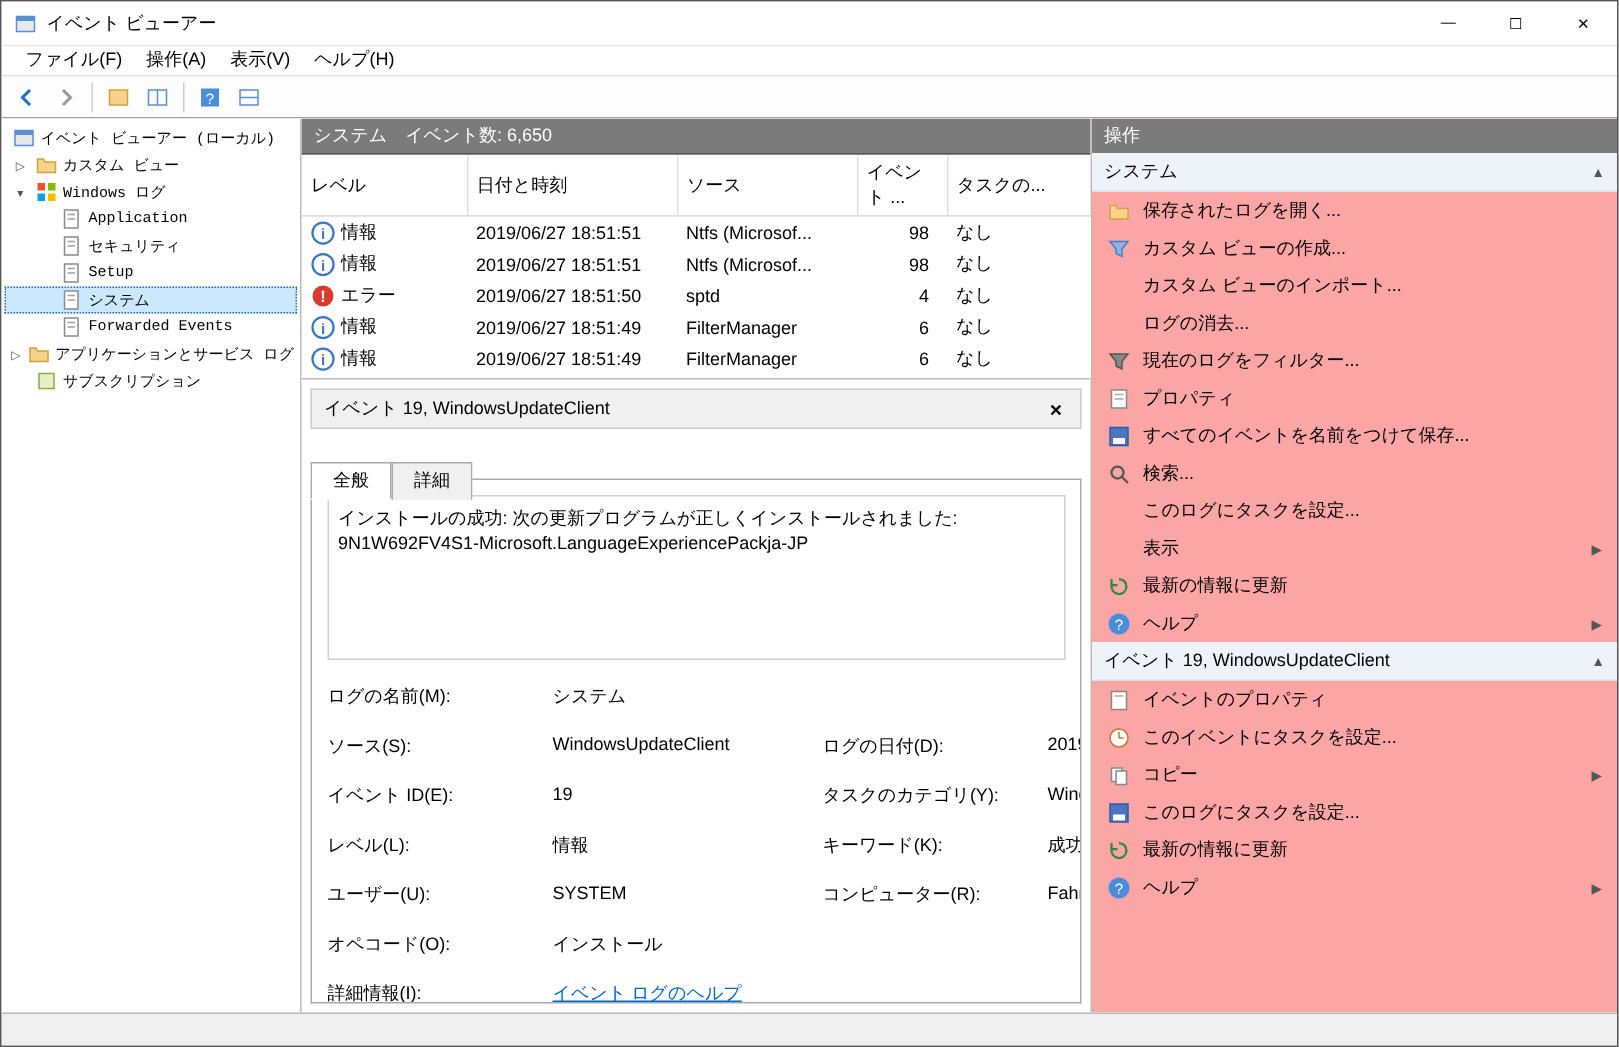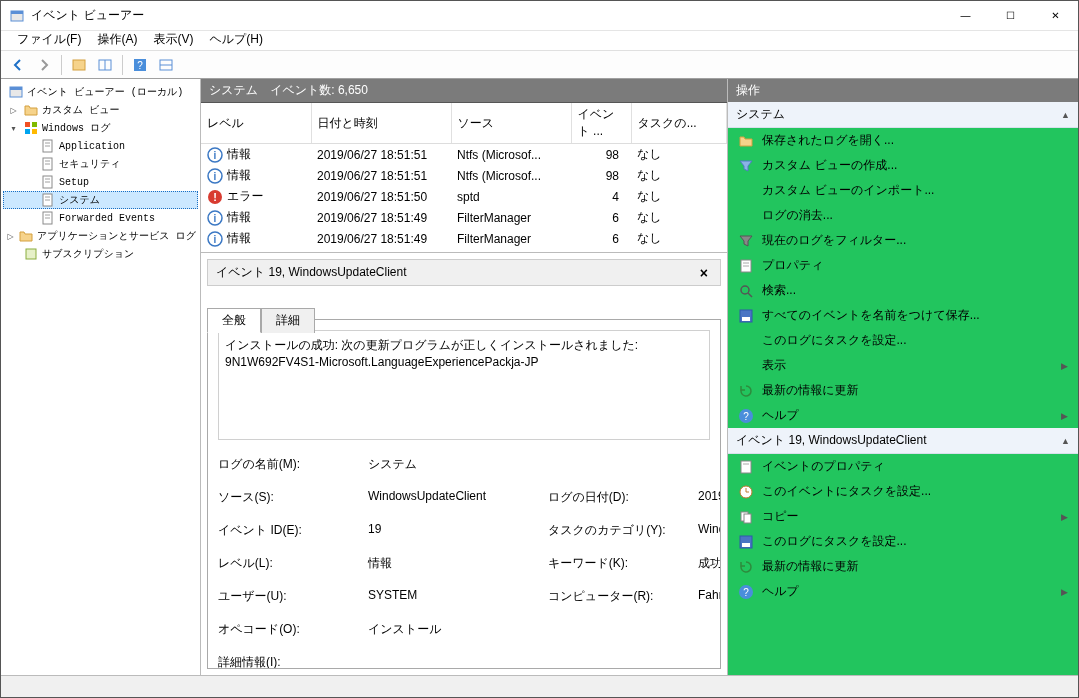--- a/index.html
+++ b/index.html
@@ -173,21 +173,21 @@
   margin-bottom: 16px;
 }
 .props { display: grid; grid-template-columns: 150px 180px 150px 140px; row-gap: 16px; font-size: 12px; }
 .props .lab { }
 .props .val { }
 .props a { color: #0066cc; }
 
 
 .actions-panel {
   width: 350px;
-  background: #22c55e;
+  background: #fca5a5;
   display: flex;
   flex-direction: column;
   overflow: auto;
 }
 .actions-title {
   background: #7b7b7b;
   color: #fff;
   padding: 3px 8px;
   font-size: 12px;
 }
@@ -513,20 +513,21 @@
           <span class="val">SYSTEM</span>
           <span class="lab">コンピューター(R):</span>
           <span class="val">Fahrenheit-PC</span>
 
           <span class="lab">オペコード(O):</span>
           <span class="val">インストール</span>
           <span></span>
             <span></span>
 
           <span class="lab">詳細情報(I):</span>
+          <span class="val"><a href="#">イベント ログのヘルプ</a></span>
           <span></span>
             <span></span>
         </div>
       </div>
     </div>
   </div>
 
   <div class="actions-panel">
     <div class="actions-title">操作</div>
 
@@ -585,36 +586,36 @@
               <line x1="5" y1="8" x2="11" y2="8" stroke="#aaa"></line>
             </svg>
           </span>
           <span>プロパティ</span>
         </span>
       </div>
     <div class="action-item">
         <span class="ai-left">
           <span class="action-icon">
             <svg width="16" height="16">
+              <rect x="2" y="2" width="12" height="12" fill="#4a75c4" stroke="#2f5aa9"></rect>
+              <rect x="4" y="9" width="8" height="4" fill="#fff"></rect>
+            </svg>
+          </span>
+          <span>すべてのイベントを名前をつけて保存...</span>
+        </span>
+      </div>
+    <div class="action-item">
+        <span class="ai-left">
+          <span class="action-icon">
+            <svg width="16" height="16">
               <circle cx="7" cy="7" r="4" fill="none" stroke="#555" stroke-width="1.5"></circle>
               <line x1="10" y1="10" x2="14" y2="14" stroke="#555" stroke-width="1.5"></line>
             </svg>
           </span>
           <span>検索...</span>
-        </span>
-      </div>
-    <div class="action-item">
-        <span class="ai-left">
-          <span class="action-icon">
-            <svg width="16" height="16">
-              <rect x="2" y="2" width="12" height="12" fill="#4a75c4" stroke="#2f5aa9"></rect>
-              <rect x="4" y="9" width="8" height="4" fill="#fff"></rect>
-            </svg>
-          </span>
-          <span>すべてのイベントを名前をつけて保存...</span>
         </span>
       </div>
     <div class="action-item">
         <span class="ai-left">
           <span class="action-icon"></span>
           <span>このログにタスクを設定...</span>
         </span>
       </div>
     <div class="action-item">
         <span class="ai-left">

